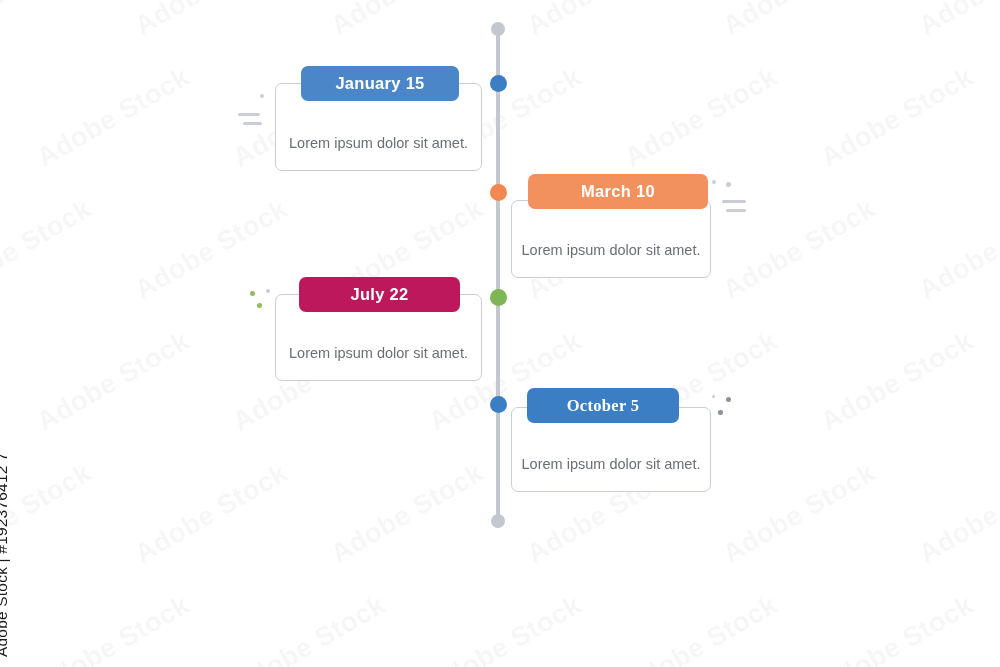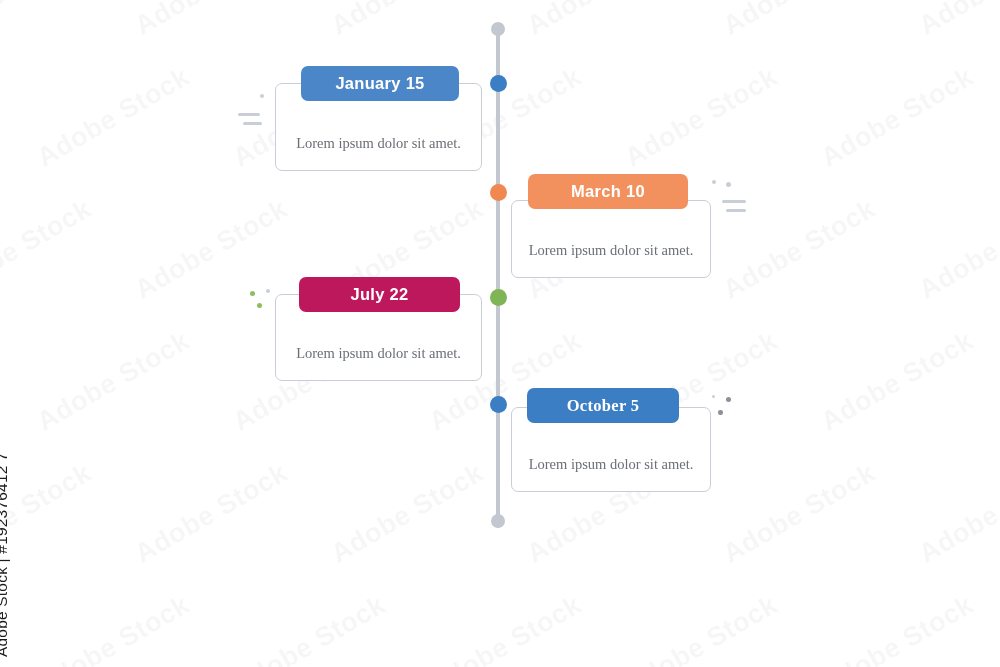--- a/index.html
+++ b/index.html
@@ -92,21 +92,21 @@
   }
   .card-body {
     position: absolute;
     left: 0;
     right: 0;
     bottom: 16px;
     text-align: center;
     font-size: 14.5px;
     line-height: 1.55;
     color: #6a6f75;
-    font-family: Liberation Serif, serif;
+    font-family: Liberation Sans, sans-serif;
   }
 
   .pill {
     position: absolute;
     box-sizing: border-box;
     height: 35px;
     border-radius: 7px;
     display: flex;
     align-items: center;
     justify-content: center;
@@ -198,21 +198,21 @@
       <div class="deco-dot" style="left:260px; top:94px; width:4px; height:4px; background:#c9ced6;"></div>
       <div class="deco-dash" style="left:238px; top:113px; width:22px;"></div>
       <div class="deco-dash" style="left:243px; top:122px; width:19px;"></div>
     </div>
   </div>
 
   <div class="milestone">
     <div class="card" style="left:511px; top:200px; width:200px; height:78px;">
       <div class="card-body">Lorem ipsum dolor sit amet.</div>
     </div>
-    <div class="pill" style="left:528px; top:174px; width:160px; background:#f3915e;">
+    <div class="pill" style="left:528px; top:174px; width:180px; background:#f3915e;">
       <span>March 10</span>
     </div>
     <div class="node" style="top:184px; background:#f0884f;"></div>
     <div class="deco">
       <div class="deco-dot" style="left:712px; top:180px; width:4px; height:4px; background:#c9ced6;"></div>
       <div class="deco-dot" style="left:726px; top:182px; width:5px; height:5px; background:#c9ced6;"></div>
       <div class="deco-dash" style="left:722px; top:200px; width:24px;"></div>
       <div class="deco-dash" style="left:726px; top:209px; width:20px;"></div>
     </div>
   </div>

